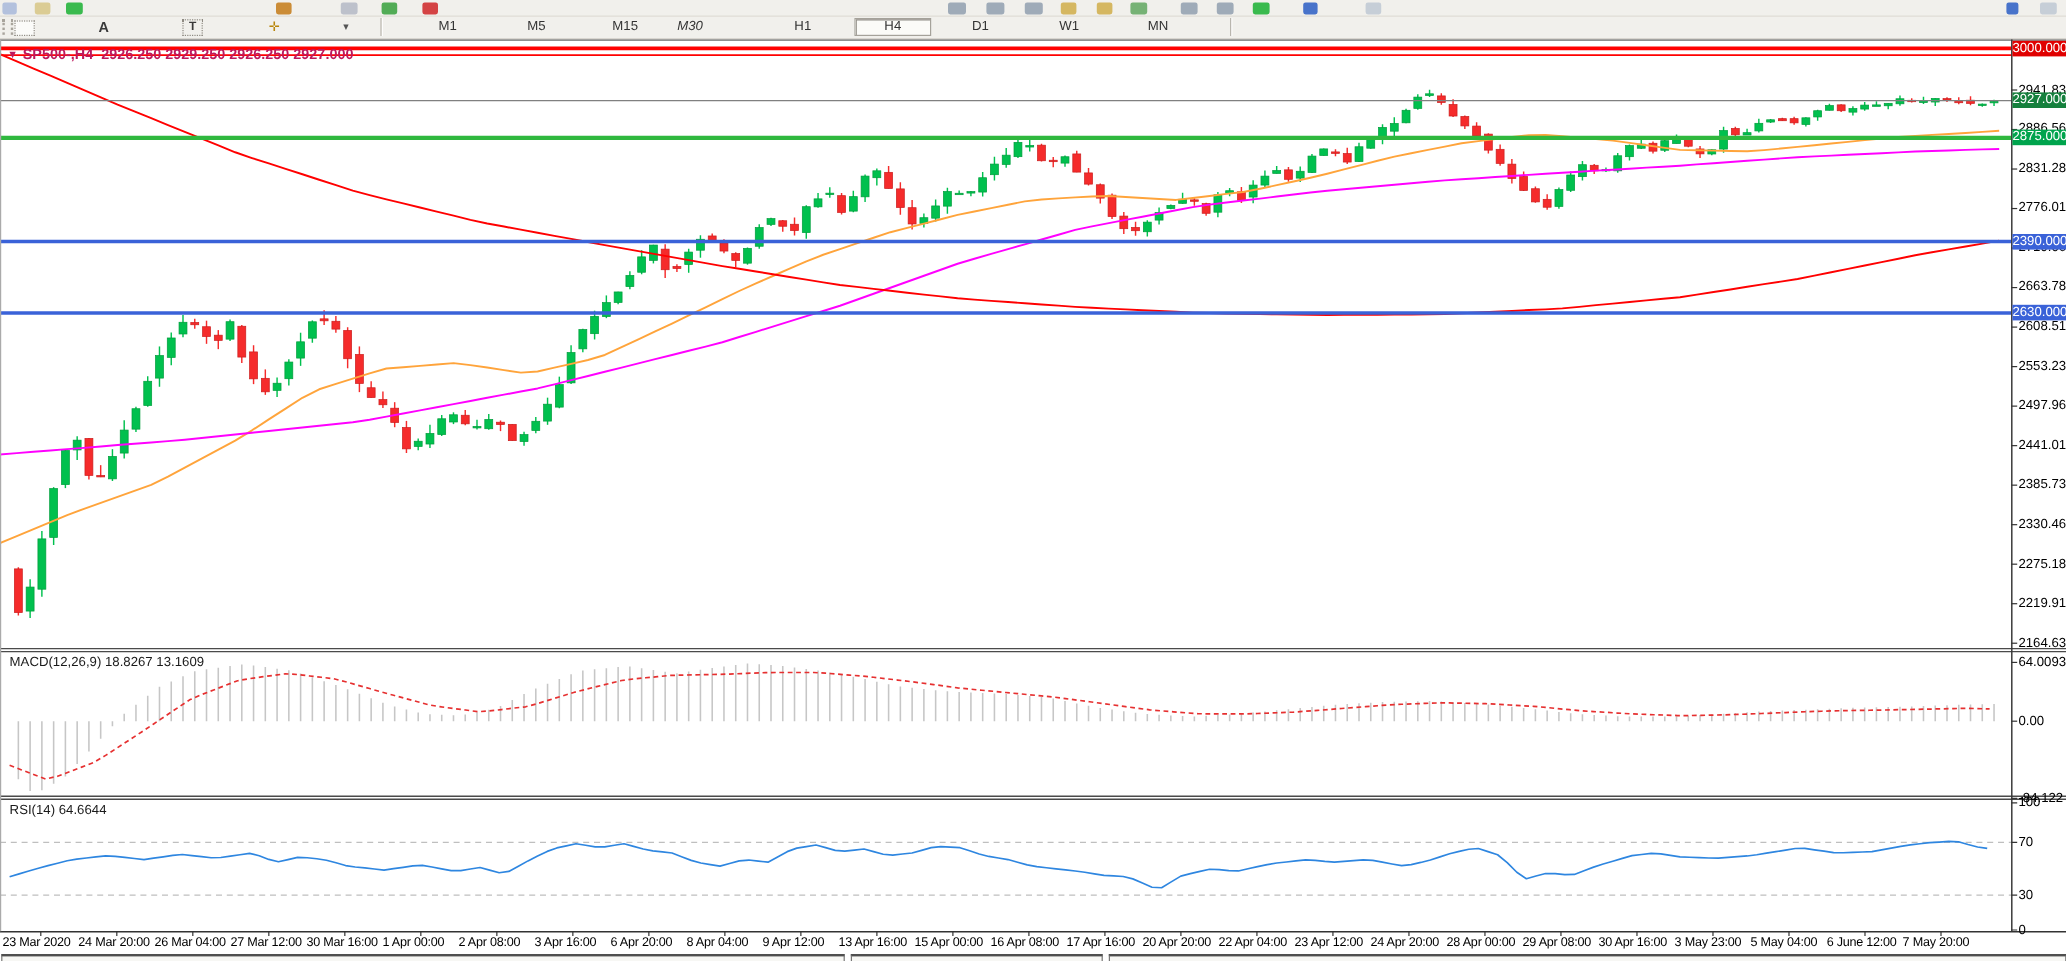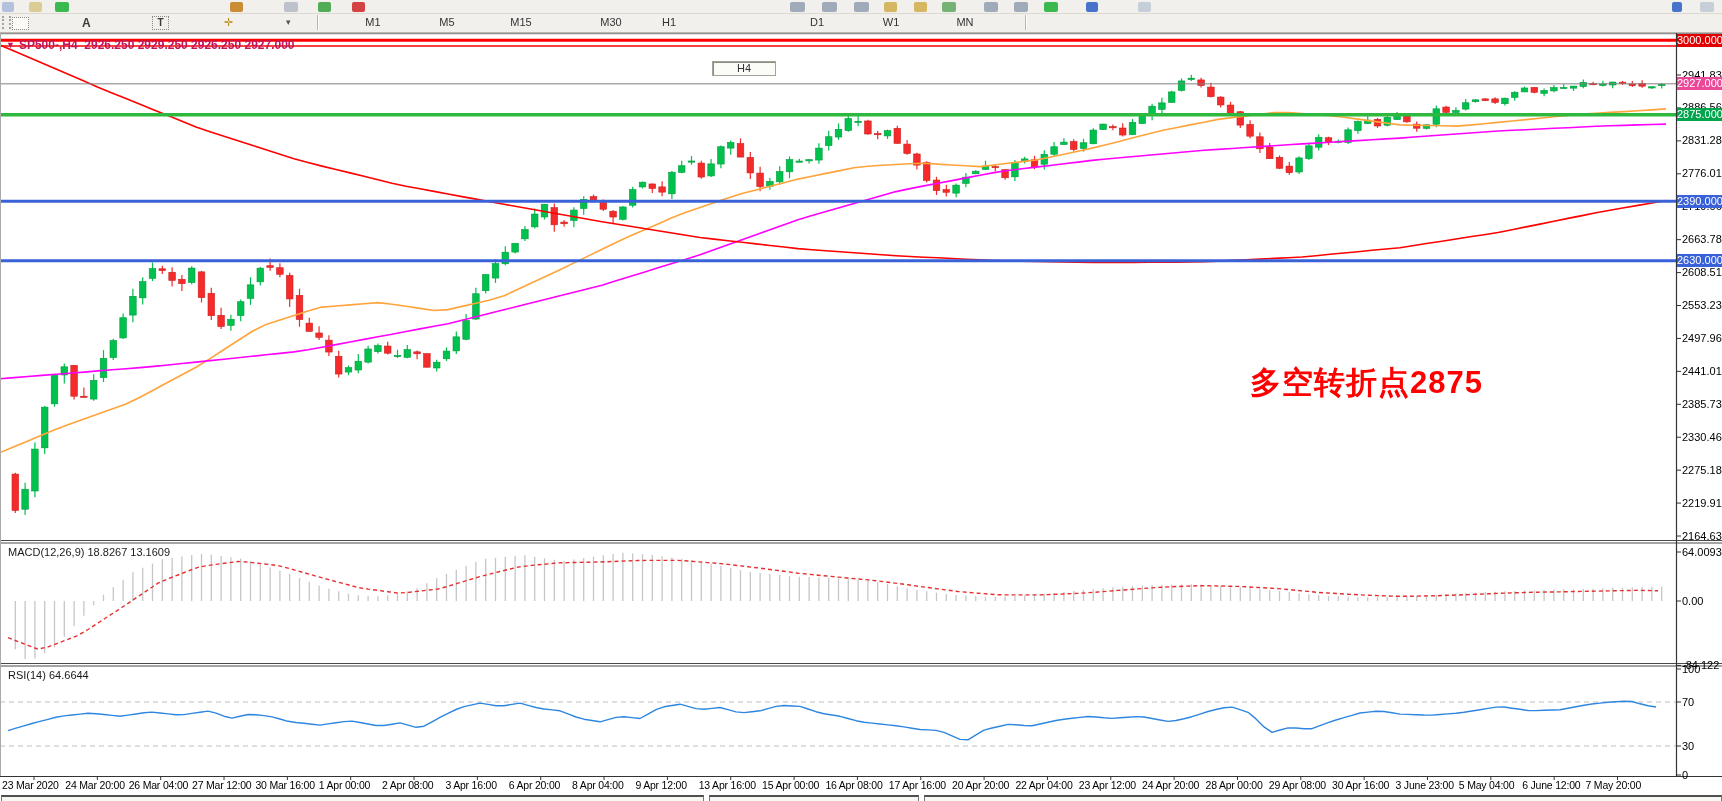--- a/index.html
+++ b/index.html
@@ -16,21 +16,21 @@
   .grid-ico{position:absolute;left:12px;top:3px;width:15px;height:11px;border:1px dotted #8E8A82;background:#FBFBF9;}
   .tb-a{position:absolute;left:82px;top:2px;font-size:12px;font-weight:bold;color:#3A3A3A;}
   .tb-t{position:absolute;left:152px;top:2px;width:15px;height:12px;border:1px dotted #8E8A82;
         font-size:10px;font-weight:bold;color:#3A3A3A;text-align:center;line-height:12px;}
   .tb-shapes{position:absolute;left:224px;top:2px;font-size:11px;color:#B8860B;}
   .tb-caret{position:absolute;left:286px;top:3px;font-size:9px;color:#555;}
   .tb-sep{position:absolute;top:1px;width:0;height:15px;border-left:1px solid #B9B6AE;border-right:1px solid #FFFFFF;}
   .tf-btn{position:absolute;top:1px;height:15px;line-height:15px;width:62px;text-align:center;
           font-size:11px;color:#333;cursor:default;}
   .tf-btn.active{background:#FBFBF8;border:1px solid #A5A29A;height:13px;line-height:13px;
-                 box-shadow:inset 1px 1px 0 #8E8B83;margin-top:46px;}
+                 box-shadow:inset 1px 1px 0 #8E8B83;}
   
   .sym-title{position:absolute;left:6px;top:38px;font-size:12px;font-weight:bold;color:#be185d;z-index:5;}
   .sym-title .arr{font-size:9px;margin-right:4px;vertical-align:1px;}
   .ind-label{position:absolute;left:8px;font-size:11px;color:#1A1A1A;z-index:5;}
   .annotation{position:absolute;left:1250px;top:362px;font-size:31px;font-weight:bold;z-index:6;letter-spacing:1px;}
   .axis-lbl{position:absolute;left:1682px;width:40px;font-size:11px;color:#000;z-index:3;white-space:nowrap;}
   .badge{position:absolute;left:1677px;width:45px;height:13px;line-height:13px;font-size:11px;
          color:#fff;z-index:4;white-space:nowrap;}
   .date-lbl{position:absolute;top:779px;font-size:10.5px;color:#000;white-space:nowrap;letter-spacing:-0.2px;z-index:3;}
   .bottom-seg{position:absolute;top:795px;height:6px;background:#F7F7F4;border-top:2px solid #4F4F4F;
@@ -70,21 +70,21 @@
     <div class="grid-ico"></div>
     <div class="tb-a">A</div>
     <div class="tb-t">T</div>
     <div class="tb-shapes">✛</div>
     <div class="tb-caret">▾</div>
     <div class="tb-sep" style="left:317px"></div>
     <div id="tf-row">
         <div class="tf-btn" style="left: 342px;">M1</div>
         <div class="tf-btn" style="left: 416px;">M5</div>
         <div class="tf-btn" style="left: 490px;">M15</div>
-        <div class="tf-btn" style="left: 580px;">M30</div>
+        <div class="tf-btn" style="left: 544px; font-style: italic;">M30</div>
         <div class="tf-btn" style="left: 638px;">H1</div>
         <div class="tf-btn active" style="left: 712px;">H4</div>
         <div class="tf-btn" style="left: 786px;">D1</div>
         <div class="tf-btn" style="left: 860px;">W1</div>
         <div class="tf-btn" style="left: 934px;">MN</div>
       </div>
     <div class="tb-sep" style="left:1025px"></div>
   </div>
 
   <svg id="cv" width="1722" height="801">
@@ -690,21 +690,20 @@
         <line x1="1490.8200000000002" y1="776" x2="1490.8200000000002" y2="780" stroke="#333" stroke-width="1"></line>
         <line x1="1554.16" y1="776" x2="1554.16" y2="780" stroke="#333" stroke-width="1"></line>
         <line x1="1617.5" y1="776" x2="1617.5" y2="780" stroke="#333" stroke-width="1"></line>
       </g>
     </svg>
 
   <div class="sym-title">
     <span class="arr">▼</span><span>SP500-,H4</span>&nbsp;&nbsp;<span>2926.250 2929.250 2926.250 2927.000</span>
   </div>
 
-  <div class="annotation" id="annot" style="color: rgb(255, 0, 0);">多空转折点2875</div>
 
   <div class="ind-label" style="top:546px">
     <span>MACD(12,26,9)</span>&nbsp;<span>18.8267 13.1609</span>
   </div>
   <div class="ind-label" style="top:669px">
     <span>RSI(14)</span>&nbsp;<span>64.6644</span>
   </div>
 
   <div id="overlays">
       <div class="axis-lbl" style="top:68.5px">2941.835</div>
@@ -723,21 +722,21 @@
       <div class="axis-lbl" style="top:496.6px">2219.910</div>
       <div class="axis-lbl" style="top:529.5px">2164.635</div>
       <div class="axis-lbl" style="top:545.5px">64.0093</div>
       <div class="axis-lbl" style="top:594.5px">0.00</div>
       <div class="axis-lbl" style="top:658.9px">-84.122</div>
       <div class="axis-lbl" style="top:662.5px">100</div>
       <div class="axis-lbl" style="top:695.5px">70</div>
       <div class="axis-lbl" style="top:739.5px">30</div>
       <div class="axis-lbl" style="top:769.0px">0</div>
       <div class="badge" style="top:33.8px;background:#E00000">3000.000</div>
-      <div class="badge" style="top:77.3px;background:#ec4899">2927.000</div>
+      <div class="badge" style="top:77.3px;background:#15803d">2927.000</div>
       <div class="badge" style="top:108.3px;background:#00A44D">2875.000</div>
       <div class="badge" style="top:194.7px;background:#3A62D8">2390.000</div>
       <div class="badge" style="top:254.3px;background:#3A62D8">2630.000</div>
       <div class="date-lbl" style="left:2.0px">23 Mar 2020</div>
       <div class="date-lbl" style="left:65.3px">24 Mar 20:00</div>
       <div class="date-lbl" style="left:128.7px">26 Mar 04:00</div>
       <div class="date-lbl" style="left:192.0px">27 Mar 12:00</div>
       <div class="date-lbl" style="left:255.4px">30 Mar 16:00</div>
       <div class="date-lbl" style="left:318.7px">1 Apr 00:00</div>
       <div class="date-lbl" style="left:382.0px">2 Apr 08:00</div>
@@ -749,21 +748,21 @@
       <div class="date-lbl" style="left:762.1px">15 Apr 00:00</div>
       <div class="date-lbl" style="left:825.4px">16 Apr 08:00</div>
       <div class="date-lbl" style="left:888.8px">17 Apr 16:00</div>
       <div class="date-lbl" style="left:952.1px">20 Apr 20:00</div>
       <div class="date-lbl" style="left:1015.4px">22 Apr 04:00</div>
       <div class="date-lbl" style="left:1078.8px">23 Apr 12:00</div>
       <div class="date-lbl" style="left:1142.1px">24 Apr 20:00</div>
       <div class="date-lbl" style="left:1205.5px">28 Apr 00:00</div>
       <div class="date-lbl" style="left:1268.8px">29 Apr 08:00</div>
       <div class="date-lbl" style="left:1332.1px">30 Apr 16:00</div>
-      <div class="date-lbl" style="left:1395.5px">3 June 23:00</div>
+      <div class="date-lbl" style="left:1395.5px">3 May 23:00</div>
       <div class="date-lbl" style="left:1458.8px">5 May 04:00</div>
       <div class="date-lbl" style="left:1522.2px">6 June 12:00</div>
       <div class="date-lbl" style="left:1585.5px">7 May 20:00</div>
       <div class="bottom-seg" style="left:1px;width:701px"></div>
       <div class="bottom-seg" style="left:709px;width:208px"></div>
       <div class="bottom-seg" style="left:924px;width:796px"></div>
     </div>
 </div>
 
 </body></html>

